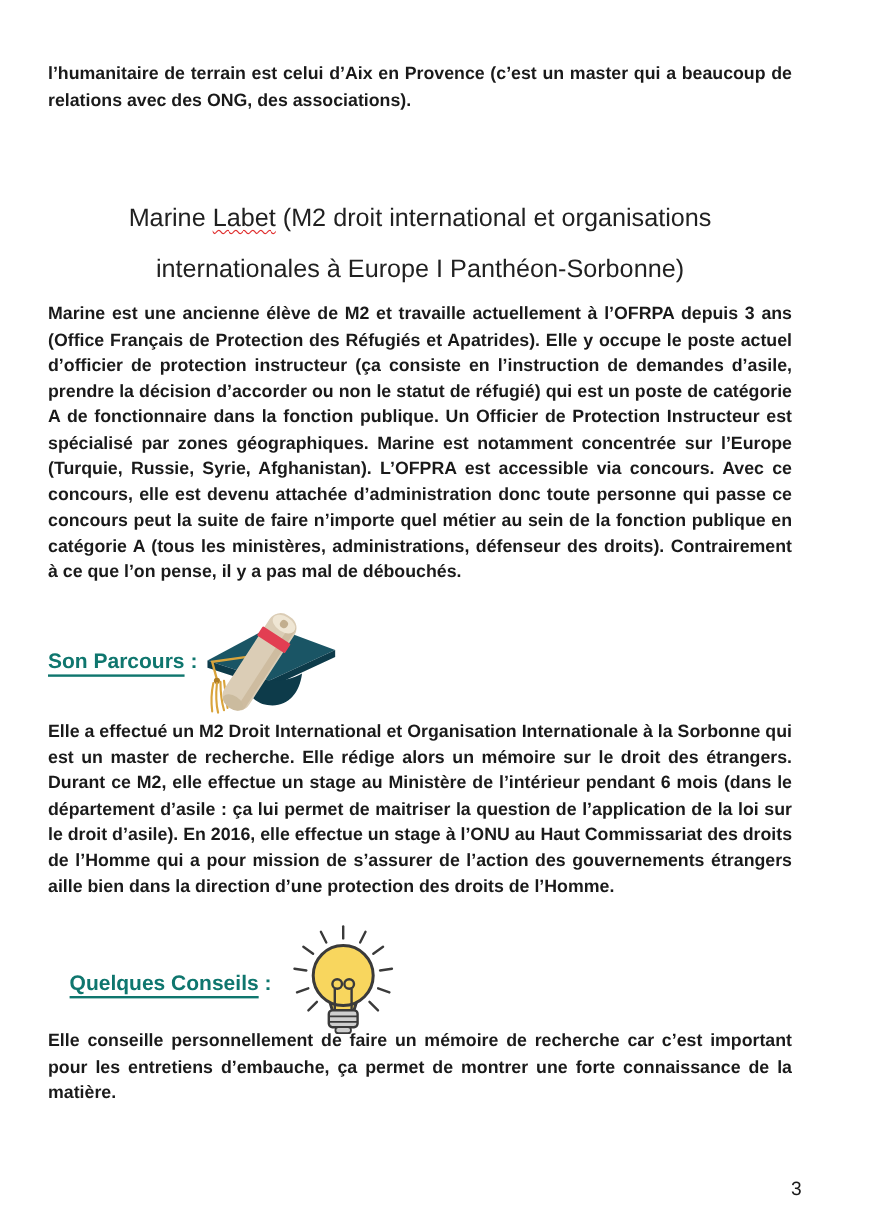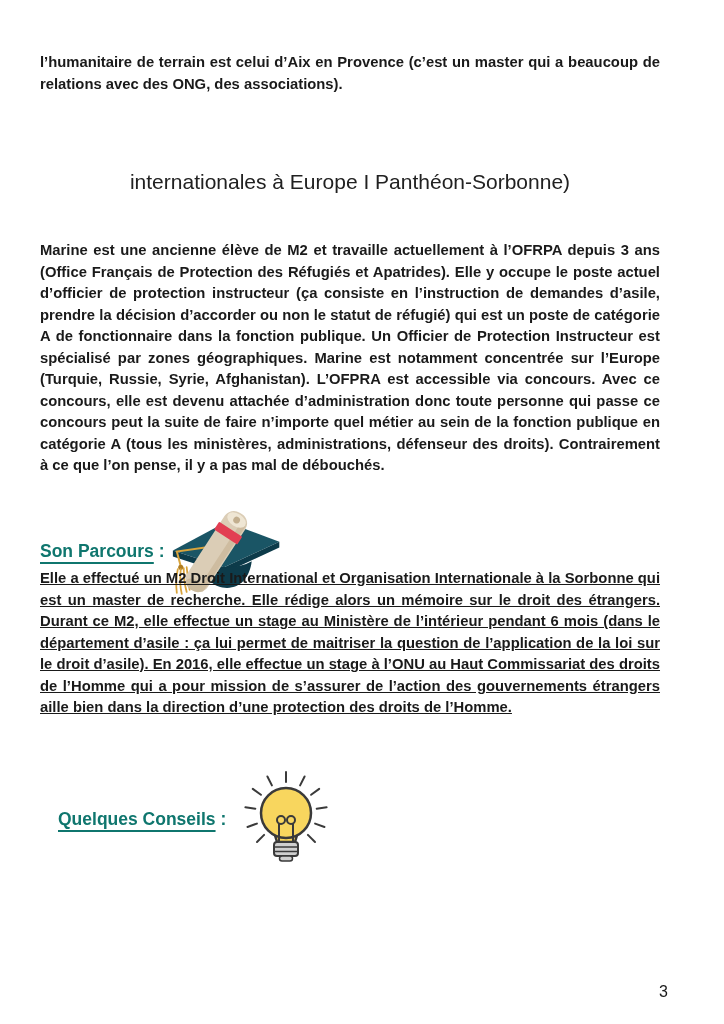--- a/index.html
+++ b/index.html
@@ -6,22 +6,22 @@
   #page{
     position:relative;width:724px;height:1024px;background:#ffffff;
     font-family:"Liberation Sans",sans-serif;color:#1a1a1a;overflow:hidden;
   }
   .para{
     position:absolute;left:40px;width:620px;margin:0;
     font-weight:bold;font-size:14.8px;line-height:21.5px;
     text-align:justify;color:#1a1a1a;
   }
   #intro{top:52px;}
-  #about{top:240px;}
-  #parcours-body{top:568px;text-decoration:underline;}
+  #about{top:252px;}
+  #parcours-body{top:600px;}
   #conseils-body{top:858px;}
   .doc-title{
     position:absolute;top:160px;left:40px;width:620px;
     text-align:center;font-size:21px;line-height:43px;font-weight:400;color:#212121;
   }
   .squiggle{
     text-decoration-line:underline;
     text-decoration-style:wavy;
     text-decoration-color:#e03131;
     text-decoration-thickness:1px;
@@ -47,20 +47,21 @@
   }
 </style>
 </head>
 <body>
 
 <div id="page">
 
   <p class="para" id="intro">l’humanitaire de terrain est celui d’Aix en Provence (c’est un master qui a beaucoup de relations avec des ONG, des associations).</p>
 
   <div class="doc-title">
+    <div><span>Marine </span><span class="squiggle">Labet</span><span> (M2 droit international et organisations</span></div>
     <div>internationales à Europe I Panthéon-Sorbonne)</div>
   </div>
 
   <p class="para" id="about">Marine est une ancienne élève de M2 et travaille actuellement à l’OFRPA depuis 3 ans (Office Français de Protection des Réfugiés et Apatrides). Elle y occupe le poste actuel d’officier de protection instructeur (ça consiste en l’instruction de demandes d’asile, prendre la décision d’accorder ou non le statut de réfugié) qui est un poste de catégorie A de fonctionnaire dans la fonction publique. Un Officier de Protection Instructeur est spécialisé par zones géographiques. Marine est notamment concentrée sur l’Europe (Turquie, Russie, Syrie, Afghanistan). L’OFPRA est accessible via concours. Avec ce concours, elle est devenu attachée d’administration donc toute personne qui passe ce concours peut la suite de faire n’importe quel métier au sein de la fonction publique en catégorie A (tous les ministères, administrations, défenseur des droits). Contrairement à ce que l’on pense, il y a pas mal de débouchés.</p>
 
   <div class="sec-heading" id="h-parcours"><span class="u">Son Parcours</span><span> :</span></div>
 
   <svg id="cap-icon" class="icon" viewBox="0 0 137 92" xmlns="http://www.w3.org/2000/svg">
     <g>
       <polygon points="8,46 62,17 116,37 60,63" fill="#1a5565"></polygon>
@@ -111,16 +112,17 @@
       <circle cx="59" cy="54" r="4"></circle>
     </g>
     <g>
       <rect x="42" y="76" width="24" height="14" rx="3" stroke="#3a3a3a" stroke-width="2" fill="#cfcfcf"></rect>
       <line x1="42" y1="81" x2="66" y2="81" stroke="#3a3a3a" stroke-width="1.5"></line>
       <line x1="42" y1="85.5" x2="66" y2="85.5" stroke="#3a3a3a" stroke-width="1.5"></line>
       <rect x="47.5" y="90" width="13" height="5" rx="2.5" stroke="#3a3a3a" stroke-width="1.5" fill="#cfcfcf"></rect>
     </g>
   </svg>
 
+  <p class="para" id="conseils-body">Elle conseille personnellement de faire un mémoire de recherche car c’est important pour les entretiens d’embauche, ça permet de montrer une forte connaissance de la matière.</p>
 
   <div id="pagenum">3</div>
 
 </div>
 
 </body></html>

